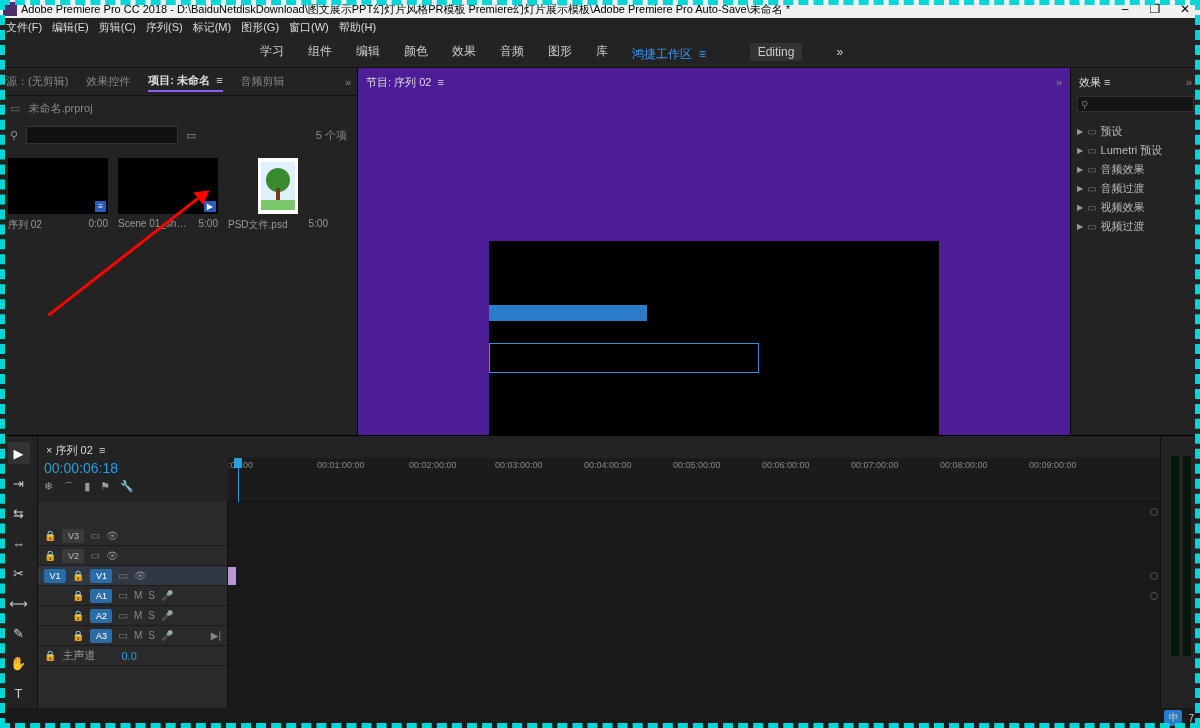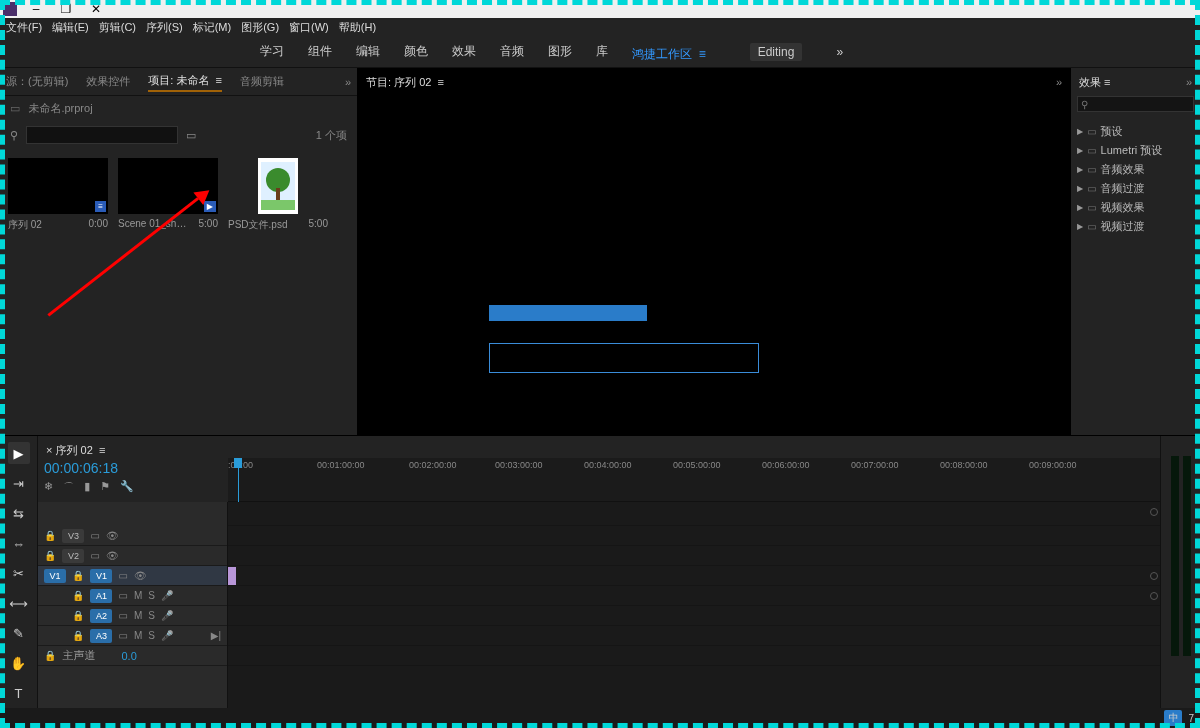--- a/index.html
+++ b/index.html
@@ -26,21 +26,21 @@
 .workspacebar .ws-more { margin-left: 20px; padding: 2px 8px; background: #333; border-radius: 2px; cursor: pointer; }
 .workspacebar .ws-overflow { margin-left: 10px; cursor: pointer; }
 
 
 .main { position: absolute; top: 68px; left: 0; right: 0; bottom: 0; display: flex; }
 
 
 .col-left { width: 358px; background: #232323; border-right: 1px solid #000; display: flex; flex-direction: column; }
 .col-left .tabs { height: 28px; display: flex; align-items: center; padding: 0 6px; gap: 18px; color: #888; border-bottom: 1px solid #111; }
 .col-left .tabs .tab { cursor: pointer; padding: 2px 0; }
-.col-left .tabs .tab.active { color: #e0e0e0; border-bottom: 2px solid #a16207; }
+.col-left .tabs .tab.active { color: #e0e0e0; border-bottom: 2px solid #8b5cf6; font-weight: bold; }
 .col-left .tabs .arrow { margin-left: auto; cursor: pointer; }
 .col-left .proj-header { height: 24px; display: flex; align-items: center; padding: 0 10px; gap: 8px; color: #888; }
 .col-left .proj-header .folder-icn { color: #666; }
 .col-left .search-row { height: 30px; display: flex; align-items: center; padding: 0 10px; gap: 8px; }
 .col-left .search-row .search-icn { color: #888; }
 .col-left .search-row input { flex: 0 0 140px; height: 18px; background: #111; border: 1px solid #333; color: #ccc; padding: 0 4px; font-size: 11px; }
 .col-left .search-row .folder-btn { color: #888; cursor: pointer; }
 .col-left .search-row .count { margin-left: auto; color: #888; }
 .col-left .proj-grid { flex: 1; padding: 8px; display: flex; gap: 10px; align-items: flex-start; position: relative; }
 .proj-item { width: 100px; }
@@ -54,21 +54,21 @@
 .red-arrow { position: absolute; left: 48px; top: 314px; width: 204px; height: 2px; transform-origin: left center; transform: rotate(-38deg); z-index: 500; pointer-events: none; }
 .red-arrow .shaft { position: absolute; left: 0; top: 0; width: 190px; height: 3px; background: #ff0000; }
 .red-arrow .head { position: absolute; right: 0; top: -6px; width: 0; height: 0; border-left: 14px solid #ff0000; border-top: 8px solid transparent; border-bottom: 8px solid transparent; }
 
 .col-left .bottom-bar { height: 30px; border-top: 1px solid #111; display: flex; align-items: center; padding: 0 8px; gap: 10px; color: #888; }
 .col-left .bottom-bar span { cursor: pointer; }
 .col-left .bottom-bar .slider-line { width: 60px; height: 2px; background: #555; position: relative; display: inline-block; }
 .col-left .bottom-bar .rgroup { margin-left: auto; display: flex; gap: 10px; }
 
 
-.col-center { flex: 1; background: #000000; display: flex; flex-direction: column; justify-content: space-between; }
+.col-center { flex: 1; background: #4c1d95; display: flex; flex-direction: column; justify-content: space-between; }
 .prog-tabs { height: 28px; display: flex; align-items: center; padding: 0 8px; color: #ddd; }
 .prog-tabs .arrow { margin-left: auto; color: #888; cursor: pointer; }
 .monitor-wrap { flex: 1; display: flex; align-items: center; justify-content: center; padding: 6px 0; }
 .monitor { width: 450px; height: 256px; background: #000; position: relative; }
 .monitor .bar-solid { position: absolute; left: 0; top: 64px; width: 158px; height: 16px; background: #2a7cc9; }
 .monitor .bar-outline { position: absolute; left: 0; top: 102px; width: 270px; height: 30px; border: 1px solid #3a8cd9; }
 
 .prog-controls { height: 30px; display: flex; align-items: center; padding: 0 10px; gap: 10px; }
 .prog-controls .tc-left { color: #2a9cd9; font-size: 13px; }
 .prog-controls .fit-dd { background: #2a2a2a; border: 1px solid #444; padding: 1px 18px 1px 6px; color: #ccc; cursor: pointer; font-size: 11px; position: relative; }
@@ -141,20 +141,21 @@
 
 .taskbar { position: absolute; bottom: 0; left: 0; right: 0; height: 20px; background: #1a1a1a; display: flex; align-items: center; padding: 0 6px; }
 .taskbar .tray { margin-left: auto; display: flex; gap: 6px; align-items: center; color: #ccc; font-size: 10px; }
 .taskbar .tray .blue-pill { background: #2a7cc9; padding: 1px 4px; border-radius: 2px; }
 </style>
 </head>
 <body>
 
 <div class="titlebar">
   <span class="logo"></span>
+  <span class="title-text">Adobe Premiere Pro CC 2018 - D:\BaiduNetdiskDownload\图文展示PPT幻灯片风格PR模板 Premiere幻灯片展示模板\Adobe Premiere Pro Auto-Save\未命名 *</span>
   <div class="win-btns">
     <span class="win-btn">–</span>
     <span class="win-btn">❐</span>
     <span class="win-btn">✕</span>
   </div>
 </div>
 
 <div class="menubar">
   <span>文件(F)</span>
   <span>编辑(E)</span>
@@ -191,21 +192,21 @@
       <span class="arrow">»</span>
     </div>
     <div class="proj-header">
       <span class="folder-icn">▭</span>
       <span>未命名.prproj</span>
     </div>
     <div class="search-row">
       <span class="search-icn">⚲</span>
       <input type="text" placeholder="" style="">
       <span class="folder-btn">▭</span>
-      <span class="count">1 个项</span>
+      <span class="count">5 个项</span>
     </div>
     <div class="proj-grid">
       <div class="proj-item">
         <div class="thumb">
             <span class="badge">≡</span>
           </div>
         <div class="label-row">
             <span class="name">序列 02</span>
             <span>0:00</span>
           </div>

